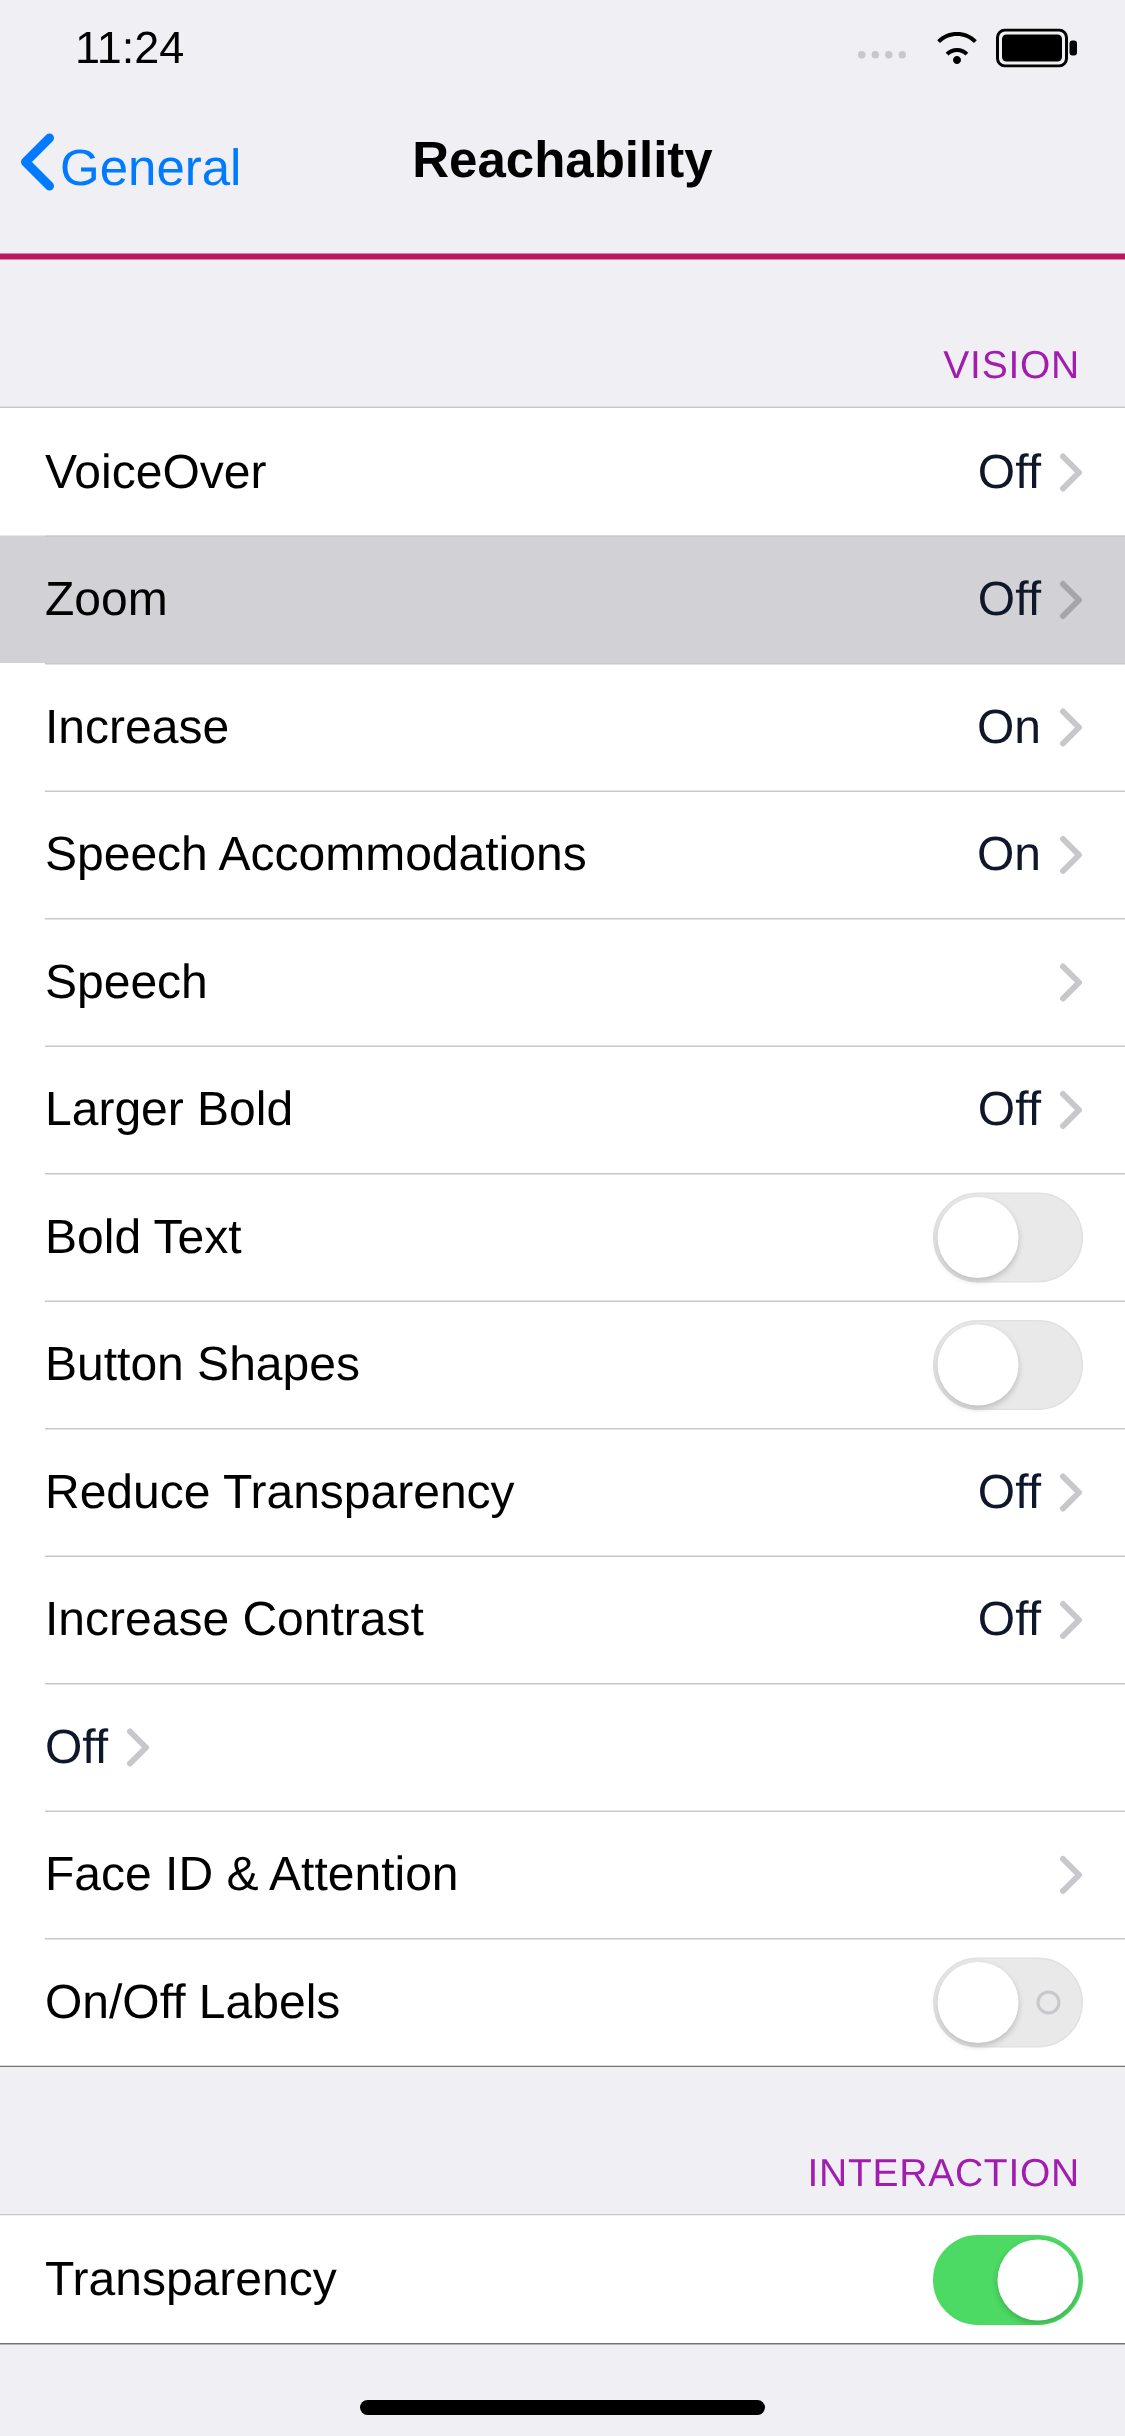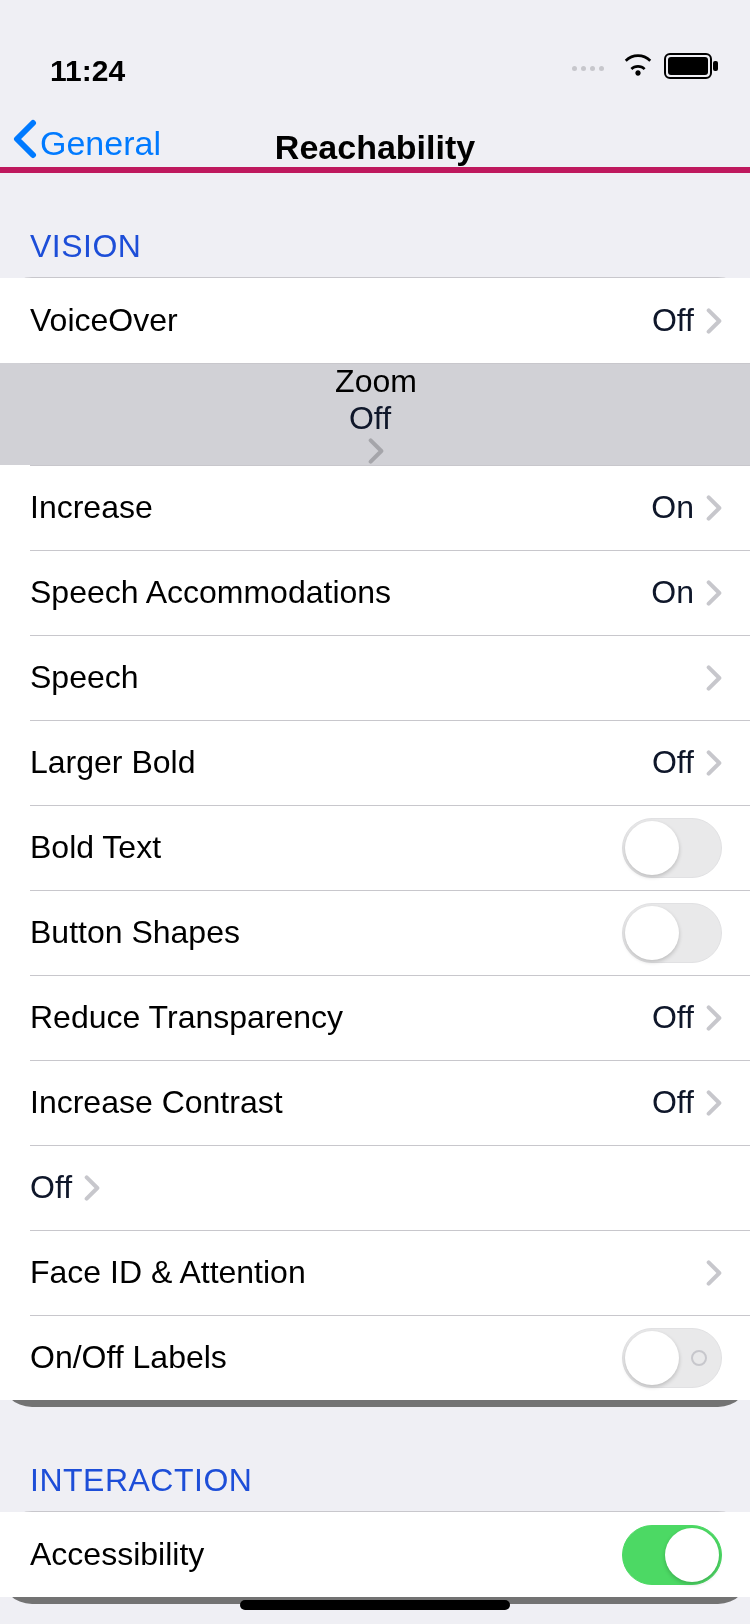--- a/index.html
+++ b/index.html
@@ -8,43 +8,43 @@
     height: 1624px;
     font-family: -apple-system, "Helvetica Neue", Helvetica, Arial, sans-serif;
     background: #efeff4;
     color: #000;
     overflow: hidden;
   }
   
   .status-bar {
     height: 88px;
     display: flex;
-    align-items: flex-end;
+    align-items: flex-start;
     justify-content: space-between;
-    padding: 4px 30px 0 50px;
+    padding: 16px 30px 0 50px;
     font-size: 30px;
-    font-weight: 700;
+    font-weight: 400;
   }
   .status-right {
     display: flex;
     align-items: center;
     gap: 10px;
   }
   .dots-icon { display:flex; gap:4px; align-items:center; margin-right:8px;}
   .dots-icon span { width:5px; height:5px; border-radius:50%; background:#c7c7cc; display:inline-block;}
   .wifi-icon svg { width: 32px; height: 32px; }
   .battery-icon svg { width: 56px; height: 26px; }
 
   
   .nav-bar {
     height: 85px;
     position: relative;
     display: flex;
-    align-items: flex-end;
-    border-bottom: 6px solid #be185d;
+    align-items: flex-start;
+    border-bottom: 4px solid #be185d;
     padding: 0 10px;
   }
   .back-button {
     display: flex;
     align-items: center;
     color: #007aff;
     font-size: 34px;
     gap: 2px;
     padding-left: 2px;
   }
@@ -53,51 +53,51 @@
     position: absolute;
     left: 50%;
     transform: translateX(-50%);
     font-size: 34px;
     font-weight: 600;
   }
 
   
   .group { }
   .section-header {
-    font-size: 32px;
-    color: #1d4ed8;
+    font-size: 26px;
+    color: #a21caf;
     letter-spacing: 0.5px;
     text-transform: uppercase;
     padding: 55px 30px 12px 30px;
+    text-align: right;
   }
   .list {
     background: #fff;
     border-top: 1px solid #c8c7cc;
-    border-bottom: 7px solid #737373;
-    border-radius: 32px;
+    border-bottom: 1px solid #737373;
   }
   .row {
     min-height: 85px;
     display: flex;
     align-items: center;
     padding: 0 28px 0 30px;
     font-size: 32px;
     position: relative;
     background: #fff;
   }
   .row + .row::before {
     content:"";
     position:absolute;
     top:0;
     left:30px;
     right:0;
     height:1px;
     background:#c8c7cc;
   }
-  .row.highlight { background:#d1d1d6;flex-direction:column; }
+  .row.highlight { background:#d1d1d6; }
   .row-label { flex: 1; }
   .row-value {
     color: #0f172a;
     font-size: 32px;
     margin-right: 12px;
   }
   .chevron svg { width:16px; height:28px; }
   .chevron { color:#c7c7cc; display:flex; align-items:center; }
 
   
@@ -303,21 +303,21 @@
         </div>
     </div>
 
   </div>
 </div>
 
 <div class="group">
   <div class="section-header">INTERACTION</div>
   <div class="list">
     <div class="row">
-      <div class="row-label">Accessibility</div>
+      <div class="row-label">Transparency</div>
       <div class="toggle on">
           <div class="knob"></div>
         </div>
     </div>
   </div>
 </div>
 
 <div class="home-indicator"></div>
 
 </body></html>

